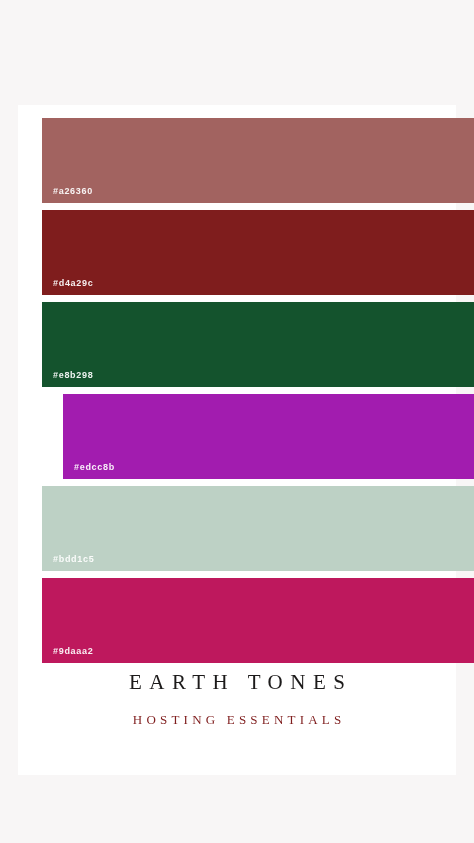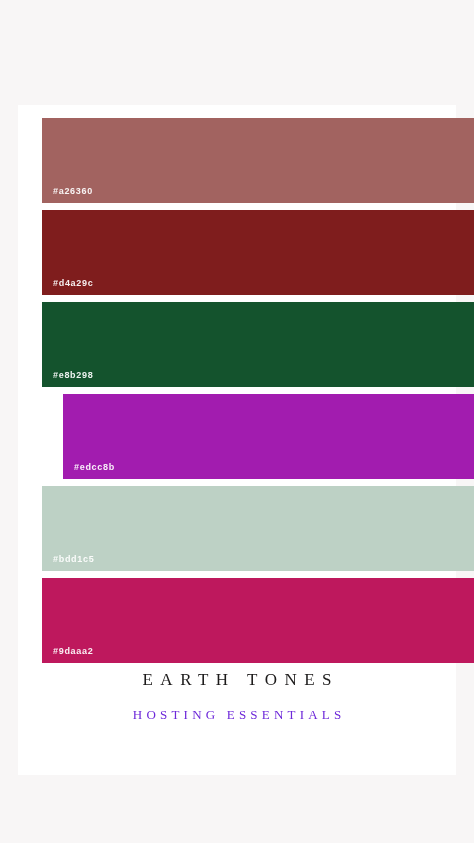--- a/index.html
+++ b/index.html
@@ -54,35 +54,35 @@
   .caption {
     position: absolute;
     left: 0;
     right: 0;
     top: 565px;
     text-align: center;
   }
 
   .poster-title {
     font-family: "Liberation Serif", serif;
-    font-size: 17px;
+    font-size: 21px;
     font-weight: 400;
     letter-spacing: 7.5px;
     color: #1c1a1a;
     text-indent: 7.5px;
     margin: 0;
     white-space: nowrap;
   }
 
   .poster-subtitle {
     font-family: "Liberation Serif", serif;
     font-size: 13px;
     font-weight: 400;
     letter-spacing: 4.2px;
-    color: #6d28d9;
+    color: #7f1d1d;
     text-indent: 4.2px;
     margin: 17px 0 0 0;
     white-space: nowrap;
   }
 </style>
 </head>
 <body>
 
 <div class="poster">
 

